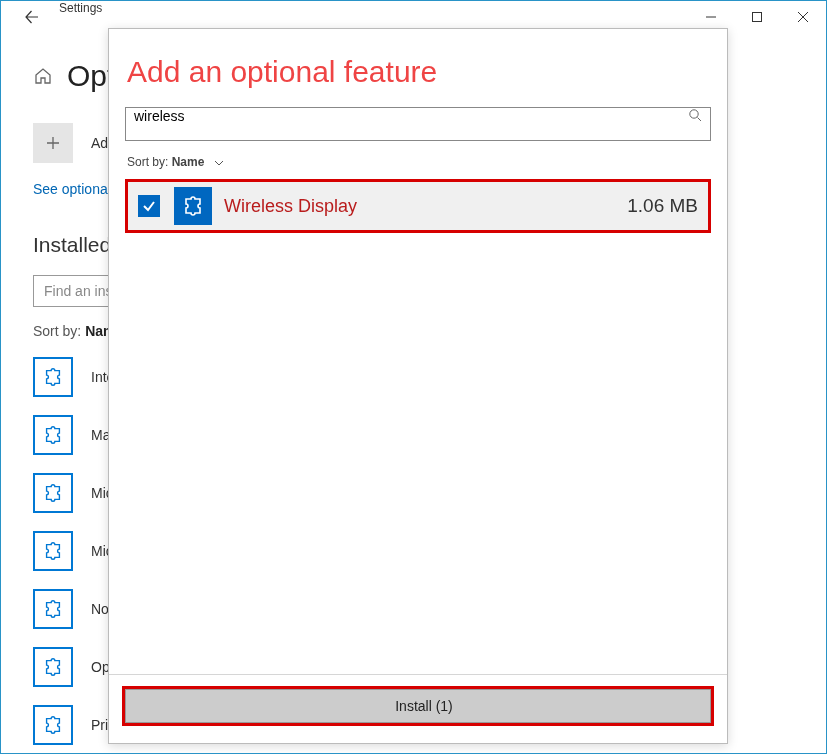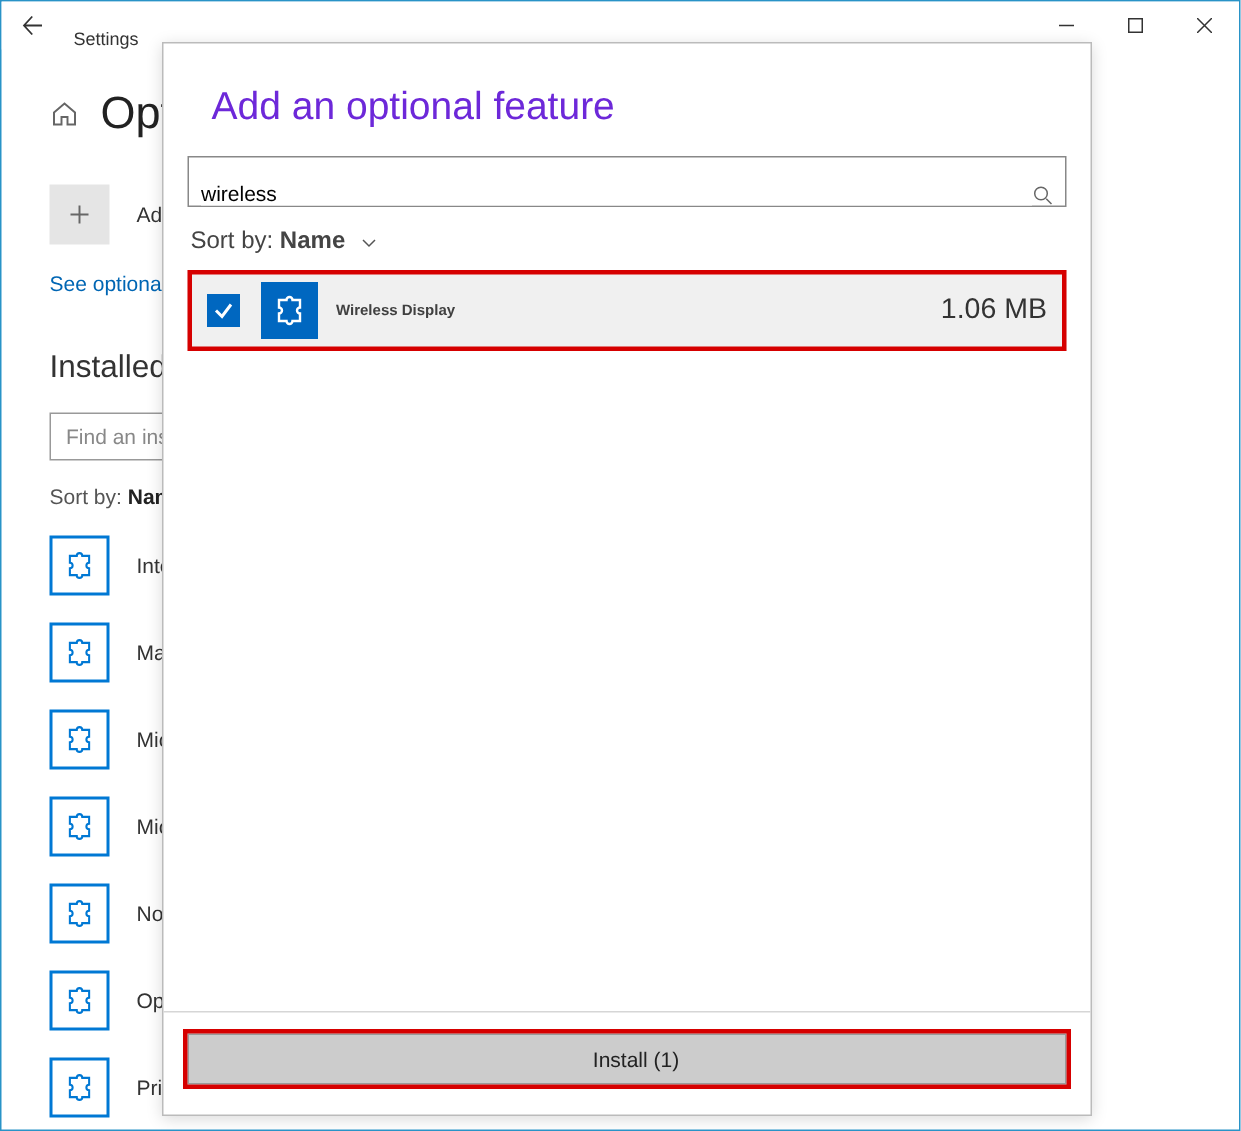--- a/index.html
+++ b/index.html
@@ -1,19 +1,19 @@
 <!DOCTYPE html>
 <html><head>
   <meta charset="utf-8">
   <style>
     * { margin: 0; padding: 0; box-sizing: border-box; font-family: "Segoe UI", sans-serif; }
     body { width: 827px; height: 754px; background: #fff; position: relative; border: 1px solid #2993c7; overflow: hidden; }
     
     
-    .titlebar { height: 32px; display: flex; align-items: flex-end; padding-left: 2px; background: #fff; }
+    .titlebar { height: 32px; display: flex; align-items: flex-start; padding-left: 12px; background: #fff; }
     .tb-back { width: 38px; height: 32px; display: flex; align-items: center; justify-content: center; cursor: pointer; }
     .tb-title { font-size: 12px; color: #333; margin-left: 8px; }
     .tb-spacer { flex: 1; }
     .win-btn { width: 46px; height: 32px; display: flex; align-items: center; justify-content: center; cursor: pointer; }
     
     
     .bg-page { padding: 24px 32px; position: absolute; top: 32px; left: 0; right: 0; bottom: 0; }
     .bg-header { display: flex; align-items: center; gap: 14px; margin-bottom: 30px; margin-top: 2px; }
     .bg-title { font-size: 30px; font-weight: 400; color: #222; }
     .bg-add-row { display: flex; align-items: center; gap: 18px; margin-bottom: 18px; }
@@ -24,29 +24,29 @@
     .bg-sort { margin-top: 16px; font-size: 14px; color: #555; }
     .bg-sort b { font-weight: 600; color: #222; }
     .bg-list { margin-top: 18px; }
     .bg-item { display: flex; align-items: center; gap: 18px; margin-bottom: 18px; }
     .bg-icon { width: 40px; height: 40px; border: 2px solid #0078d4; display: flex; align-items: center; justify-content: center; }
     .bg-item-label { font-size: 14px; color: #333; }
 
     
     .modal { position: absolute; left: 107px; top: 27px; width: 620px; height: 716px; background: #fff; border: 1px solid #bbb; box-shadow: 0 2px 10px rgba(0,0,0,.15); display: flex; flex-direction: column; z-index: 10; }
     .m-body { flex: 1; padding: 26px 16px 0 16px; display: flex; flex-direction: column; overflow: hidden; }
-    .m-title { font-size: 26px; font-weight: 400; color: #6d28d9; margin-bottom: 18px; margin-left: 16px; }
-    .m-search { height: 34px; border: 1px solid #888; display: flex; align-items: flex-end; padding: 0 8px; margin-bottom: 14px; }
+    .m-title { font-size: 30px; font-weight: 400; color: #ef4444; margin-bottom: 18px; margin-left: 2px; }
+    .m-search { height: 34px; border: 1px solid #888; display: flex; align-items: flex-start; padding: 0 8px; margin-bottom: 14px; }
     .m-search input { flex: 1; border: none; outline: none; font-size: 14px; }
-    .m-sort { font-size: 16px; color: #444; margin-bottom: 10px; margin-left: 2px; }
+    .m-sort { font-size: 12px; color: #444; margin-bottom: 10px; margin-left: 2px; }
     .m-sort b { font-weight: 600; }
     .m-result { display: flex; align-items: center; height: 54px; padding: 0 10px; background: #f0f0f0; border: 3px solid #d60000; }
     .m-check { width: 22px; height: 22px; background: #0067c0; display: flex; align-items: center; justify-content: center; margin-right: 14px; }
     .m-feat-icon { width: 38px; height: 38px; background: #0067c0; display: flex; align-items: center; justify-content: center; margin-right: 12px; }
-    .m-feat-name { font-size: 10px; color: #404040; flex: 1; font-weight: bold; }
+    .m-feat-name { font-size: 18px; color: #b91c1c; flex: 1; }
     .m-feat-size { font-size: 19px; color: #333; }
     .m-spacer { flex: 1; }
     .m-footer { border-top: 1px solid #d6d6d6; padding: 14px 16px 20px 16px; display: flex; gap: 8px; }
     .m-btn { flex: 1; height: 34px; background: #ccc; border: 1px solid #999; font-size: 14px; color: #222; cursor: pointer; display: flex; align-items: center; justify-content: center; }
     .m-btn.install { outline: 3px solid #d60000; padding-left: 12px; }
 
     
     .puzzle { width: 22px; height: 22px; }
     .puzzle-lg { width: 24px; height: 24px; }
 

